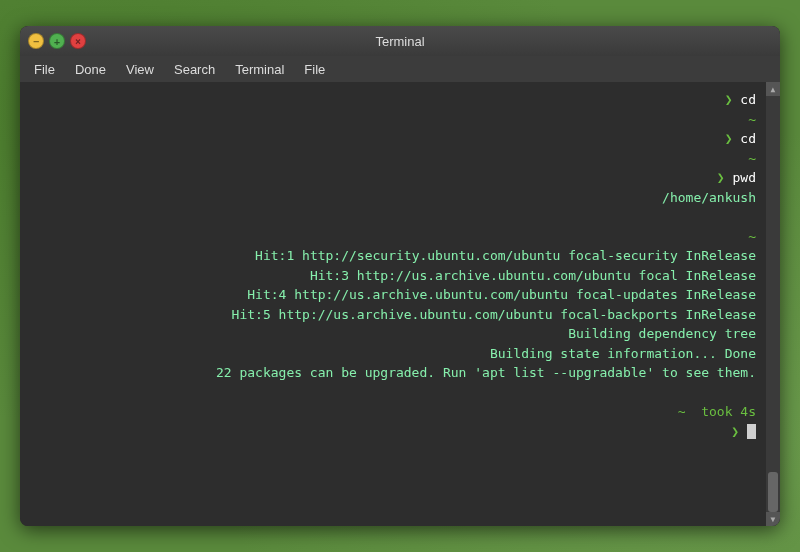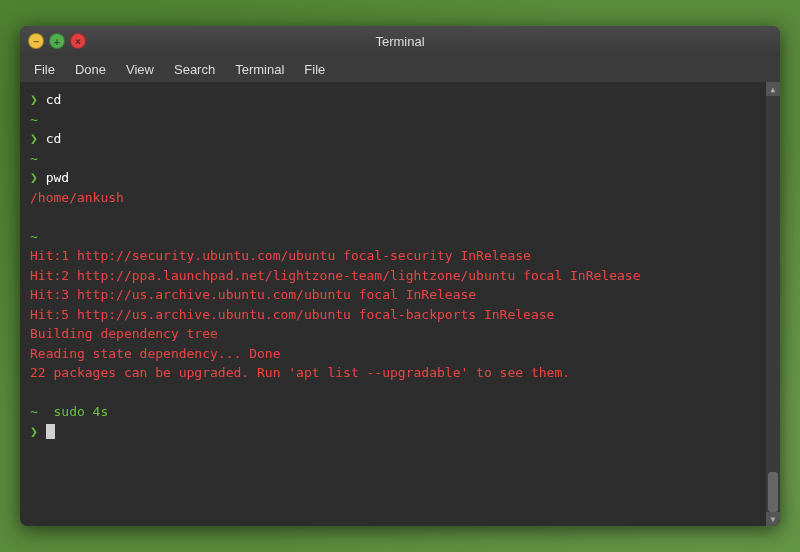--- a/index.html
+++ b/index.html
@@ -96,20 +96,21 @@
       overflow: hidden;
     }
 
     .terminal-content {
       flex: 1;
       padding: 8px 10px;
       overflow-y: auto;
       color: #d0d0d0;
       font-size: 13px;
       line-height: 1.5;
+      text-align: right;
     }
 
     .scrollbar {
       width: 14px;
       background: #3a3a3a;
       display: flex;
       flex-direction: column;
       align-items: center;
     }
 
@@ -150,21 +151,21 @@
 
     .tilde {
       color: #6abf40;
     }
 
     .command {
       color: #ffffff;
     }
 
     .output {
-      color: #ef4444;
+      color: #86efac;
     }
 
     .took-line {
       color: #6abf40;
     }
 
     .cursor-block {
       display: inline-block;
       width: 9px;
       height: 15px;
@@ -220,30 +221,30 @@
       <span class="line"><span class="tilde">~</span></span>
 
       <span class="line"><span class="prompt">❯ </span><span class="command">pwd</span></span>
       <span class="line output">/home/ankush</span>
 
       <span class="line"> </span>
 
       <span class="line"><span class="tilde">~</span></span>
 
       <span class="line output">Hit:1 http://security.ubuntu.com/ubuntu focal-security InRelease</span>
-      <span class="line output">Hit:2 http://ppa.launchpad.net/lightzone-team/lightzone/ubuntu focal InRelease</span>
       <span class="line output">Hit:3 http://us.archive.ubuntu.com/ubuntu focal InRelease</span>
+      <span class="line output">Hit:4 http://us.archive.ubuntu.com/ubuntu focal-updates InRelease</span>
       <span class="line output">Hit:5 http://us.archive.ubuntu.com/ubuntu focal-backports InRelease</span>
       <span class="line output">Building dependency tree</span>
-      <span class="line output">Reading state dependency... Done</span>
+      <span class="line output">Building state information... Done</span>
       <span class="line output">22 packages can be upgraded. Run 'apt list --upgradable' to see them.</span>
 
       <span class="line"> </span>
 
-      <span class="line took-line">~  sudo 4s</span>
+      <span class="line took-line">~  took 4s</span>
 
       <span class="line"><span class="prompt">❯ </span><span class="cursor-block"></span></span>
     </div>
 
     <div class="scrollbar">
       <div class="scrollbar-arrow">▲</div>
       <div class="scrollbar-track">
         <div class="scrollbar-thumb"></div>
       </div>
       <div class="scrollbar-arrow">▼</div>

